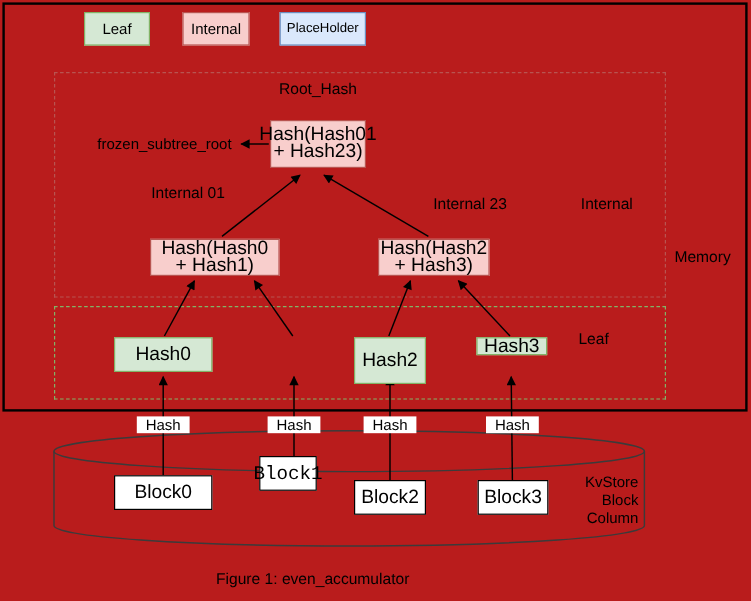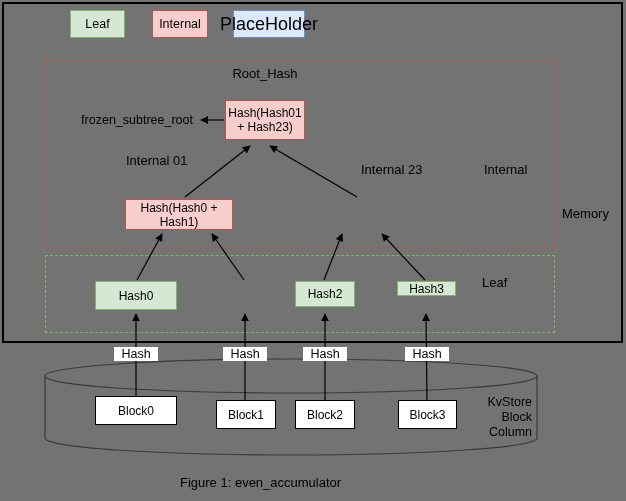--- a/index.html
+++ b/index.html
@@ -1,44 +1,44 @@
 <!DOCTYPE html>
 <html><head>
 <meta charset="utf-8">
 <style>
   html,body{margin:0;padding:0;background:#fff;}
-  .canvas{position:relative;width:626px;height:501px;background:#737373;overflow:hidden;
+  .canvas{position:relative;width:626px;height:501px;background:#b91c1c;overflow:hidden;
           font-family:"Liberation Sans", sans-serif;color:#000;}
   .abs{position:absolute;}
   .outer-box{left:2px;top:2px;width:617px;height:337px;border:2px solid #000;}
   .region-red{left:45px;top:60px;width:508px;height:186px;border:1px dashed #b85450;}
   .region-green{left:45px;top:255px;width:508px;height:76px;border:1px dashed #82b366;}
   .node{display:flex;align-items:center;justify-content:center;text-align:center;
-        font-size:12px;line-height:14px;border:1px solid #000;background:#fff;box-sizing:border-box;}
+        font-size:16px;line-height:14px;border:1px solid #000;background:#fff;box-sizing:border-box;}
   .leaf-style{background:#d5e8d4;border-color:#82b366;}
   .internal-style{background:#f8cecc;border-color:#b85450;}
   .placeholder-style{background:#dae8fc;border-color:#6c8ebf;}
   .lbl{font-size:13px;line-height:14px;white-space:nowrap;}
   .edge-lbl{font-size:12.5px;line-height:14px;text-align:center;background:#fff;}
   svg.overlay{position:absolute;left:0;top:0;pointer-events:none;}
   
   .n-root{left:225px;top:100px;width:80px;height:40px;padding:0 4px;}
   .n-int01{left:125px;top:199px;width:108px;height:31px;padding:0 4px;}
   .n-int23{left:315px;top:199px;width:93px;height:31px;padding:0 4px;}
   .n-hash0{left:95px;top:281px;width:82px;height:29px;}
   .n-hash1{left:216px;top:281px;width:59px;height:29px;}
-  .n-hash2{left:295px;top:281px;width:60px;height:26px;}
+  .n-hash2{left:295px;top:281px;width:60px;height:39px;}
   .n-hash3{left:397px;top:281px;width:59px;height:15px;text-align:right;}
   .n-block0{left:95px;top:396px;width:82px;height:29px;}
-  .n-block1{left:216px;top:400px;width:60px;height:29px;}
+  .n-block1{left:216px;top:380px;width:48px;height:29px;font-family:Liberation Mono, monospace;}
   .n-block2{left:295px;top:400px;width:60px;height:29px;}
   .n-block3{left:398px;top:400px;width:59px;height:29px;}
   .lg-leaf{left:70px;top:10px;width:55px;height:28px;font-size:12.5px;}
   .lg-internal{left:152px;top:10px;width:56px;height:28px;font-size:12.5px;}
-  .lg-placeholder{left:233px;top:10px;width:72px;height:28px;font-size:18px;}
+  .lg-placeholder{left:233px;top:10px;width:72px;height:28px;font-size:11px;}
 </style>
 </head>
 <body>
 
 <div class="canvas">
 
   <div class="abs outer-box"></div>
 
   <div class="abs region-red"></div>
   <div class="abs region-green"></div>
@@ -88,20 +88,23 @@
   <div class="abs lbl" style="left:75px;top:113px;width:118px;text-align:right;font-size:12.5px;">frozen_subtree_root</div>
   <div class="abs lbl" style="left:126px;top:154px;">Internal 01</div>
   <div class="abs lbl" style="left:361px;top:163px;">Internal 23</div>
 
   <div class="abs node internal-style n-root">
     <span>Hash(Hash01 + Hash23)</span>
   </div>
   <div class="abs node internal-style n-int01">
     <span>Hash(Hash0 + Hash1)</span>
   </div>
+  <div class="abs node internal-style n-int23">
+    <span>Hash(Hash2 + Hash3)</span>
+  </div>
   <div class="abs node leaf-style n-hash0">
     <span>Hash0</span>
   </div>
   <div class="abs node leaf-style n-hash2">
     <span>Hash2</span>
   </div>
   <div class="abs node leaf-style n-hash3">
     <span>Hash3</span>
   </div>
 

